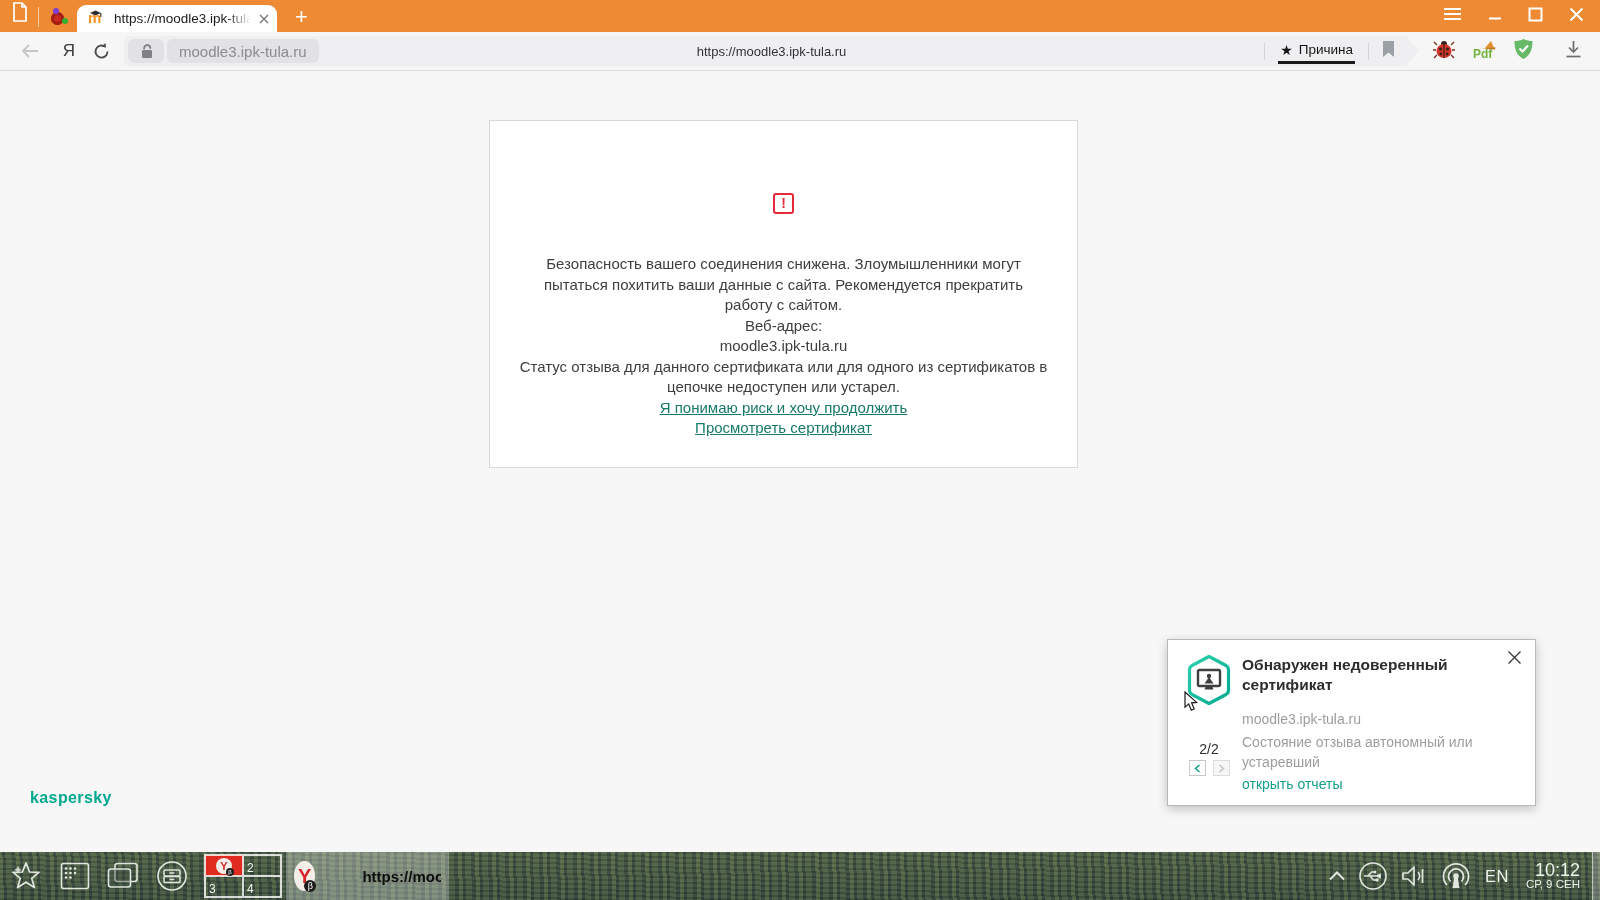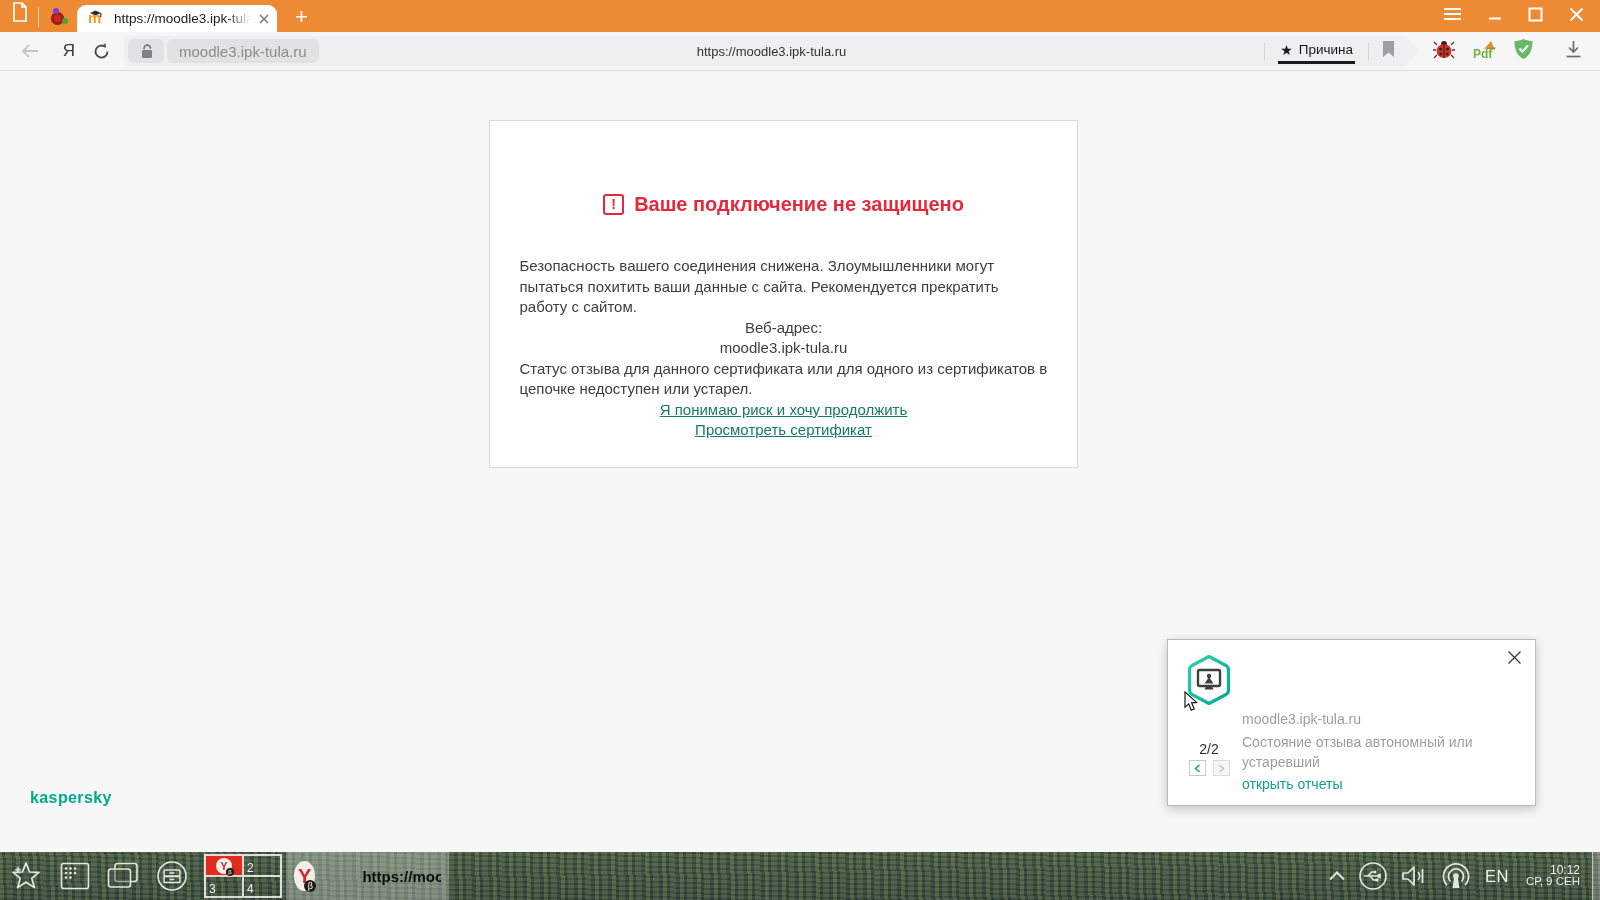--- a/index.html
+++ b/index.html
@@ -38,21 +38,21 @@
   .reviews { display:flex; align-items:center; gap:6px; font-size:13.5px; color:#171717; border-bottom:3px solid #1a1a1a; padding:3px 2px 3px; }
   .reviews .star { font-size:14px; }
   .ext-area { flex:none; display:flex; align-items:center; gap:17px; padding:0 18px 0 14px; }
   .ext-area .dl { margin-left:14px; }
 
   
   .page { position:relative; height:781px; background:#f7f7f8; }
   .card { position:absolute; left:489px; top:49px; width:589px; height:348px; background:#fff; border:1px solid #d8d8da; }
   .warn-title { margin-top:72px; display:flex; align-items:center; justify-content:center; gap:10px; color:#e5293b; font-size:20px; font-weight:bold; }
   .warn-badge { flex:none; width:21px; height:21px; border:2px solid #e5293b; border-radius:3px; font-size:14px; line-height:17px; text-align:center; }
-  .warn-text { width:528px; margin:40px auto 0; font-size:15px; line-height:20.5px; color:#3e3e3e; text-align:left; }
+  .warn-text { width:528px; margin:40px auto 0; font-size:15px; line-height:20.5px; color:#3e3e3e; text-align:center; }
   .warn-line { font-size:15px; line-height:20.5px; color:#3e3e3e; text-align:center; }
   .warn-link { display:block; font-size:15px; line-height:20.5px; color:#17796a; text-decoration:underline; text-align:center; cursor:pointer; }
   .klogo { position:absolute; left:30px; top:718px; color:#00a88e; font-size:16px; font-weight:700; letter-spacing:.4px; }
 
   
   .popup { position:absolute; left:1167px; top:568px; width:369px; height:167px; background:#fff; border:1px solid #b9b9bc; box-shadow:0 3px 10px rgba(0,0,0,.22); }
   .popup-hex { position:absolute; left:17px; top:14px; }
   .popup-title { position:absolute; left:74px; top:15px; width:225px; font-size:15.5px; font-weight:bold; color:#2d2d2d; line-height:20px; }
   .popup-domain { position:absolute; left:74px; top:71px; font-size:14px; color:#9d9d9f; }
   .popup-status { position:absolute; left:74px; top:92px; width:240px; font-size:14px; color:#9d9d9f; line-height:20px; }
@@ -79,21 +79,21 @@
   .ybadge { position:relative; width:16px; height:16px; background:#f3efe8; border-radius:50%; font-weight:bold; color:#d7262c; font-size:11px; display:flex; align-items:center; justify-content:center; }
   .ybadge .beta { position:absolute; right:-2px; bottom:-2px; width:8px; height:8px; background:#1c1c1c; color:#fff; font-size:6px; line-height:8px; border-radius:50%; text-align:center; font-weight:normal; }
   .winbtn { flex:none; margin-left:4px; height:48px; width:163px; background:rgba(235,240,235,.34); display:flex; align-items:center; gap:7px; padding:0 8px; }
   .winbtn .ybig { width:30px; height:30px; font-size:20px; }
   .winbtn .ybig .beta { width:12px; height:12px; font-size:9px; line-height:12px; right:-1px; bottom:-1px; }
   .winbtn-title { font-size:15px; font-weight:bold; color:#0d0d0d; white-space:nowrap; overflow:hidden;margin-left:40px; }
   .tb-spacer { flex:1; }
   .tray { flex:none; display:flex; align-items:center; gap:13px; }
   .lang { font-size:16.5px; letter-spacing:.5px; }
   .clock { text-align:right; line-height:1.04; margin-left:4px; }
-  .clock .t { font-size:12px; }
+  .clock .t { font-size:18px; }
   .clock .d { font-size:11.5px; }
   .showdesk { flex:none; width:8px; height:48px; margin-left:12px; border-left:1px solid rgba(255,255,255,.5); background:rgba(255,255,255,.24); }
 </style>
 </head>
 <body>
 
 <div class="screen">
 
   <div class="titlebar">
     <div class="tb-left">
@@ -218,21 +218,20 @@
             <path d="M1.5 16.5 h14" stroke="#6d6d70" stroke-width="1.7"></path>
           </svg>
       </span>
     </div>
   </div>
 
   <div class="page">
     <div class="card">
       <div class="warn-title">
         <span class="warn-badge">!</span>
-        <span>Ваше подключение не защищено</span>
       </div>
       <div class="warn-text">Безопасность вашего соединения снижена. Злоумышленники могут пытаться похитить ваши данные с сайта. Рекомендуется прекратить работу с сайтом.</div>
       <div class="warn-line">Веб-адрес:</div>
       <div class="warn-line">moodle3.ipk-tula.ru</div>
       <div class="warn-text" style="margin-top:0;">Статус отзыва для данного сертификата или для одного из сертификатов в цепочке недоступен или устарел.</div>
       <a class="warn-link">Я понимаю риск и хочу продолжить</a>
       <a class="warn-link">Просмотреть сертификат</a>
     </div>
 
     <div class="klogo">kaspersky</div>
@@ -246,20 +245,21 @@
                 <stop offset="1" stop-color="#00a88e"></stop>
               </linearGradient>
             </defs>
           <path d="M24 2.5 L41 11.5 Q43.5 13 43.5 16 V36 Q43.5 39 41 40.5 L24 49.5 L7 40.5 Q4.5 39 4.5 36 V16 Q4.5 13 7 11.5 Z" fill="none" stroke="url(#hx)" stroke-width="3.2" stroke-linejoin="round"></path>
           <rect x="13" y="16" width="22" height="16" rx="1.5" fill="none" stroke="#3f3f3f" stroke-width="2.4"></rect>
           <circle cx="24" cy="22" r="2.2" fill="#3f3f3f"></circle>
           <path d="M24 23 L19.5 29.5 H28.5 Z" fill="#3f3f3f"></path>
           <path d="M21 32 h6 l1.5 3.5 h-9 Z" fill="#3f3f3f"></path>
         </svg>
       </span>
+      <div class="popup-title">Обнаружен недоверенный сертификат</div>
       <div class="popup-domain">moodle3.ipk-tula.ru</div>
       <div class="popup-status">Состояние отзыва автономный или устаревший</div>
       <a class="popup-link">открыть отчеты</a>
       <span class="popup-close">
         <svg width="15" height="15" viewBox="0 0 15 15">
             <path d="M1.5 1.5 L13.5 13.5 M13.5 1.5 L1.5 13.5" stroke="#3c3c3c" stroke-width="1.4"></path>
           </svg>
       </span>
       <div class="popup-pager">
         <div class="pager-count">2/2</div>

